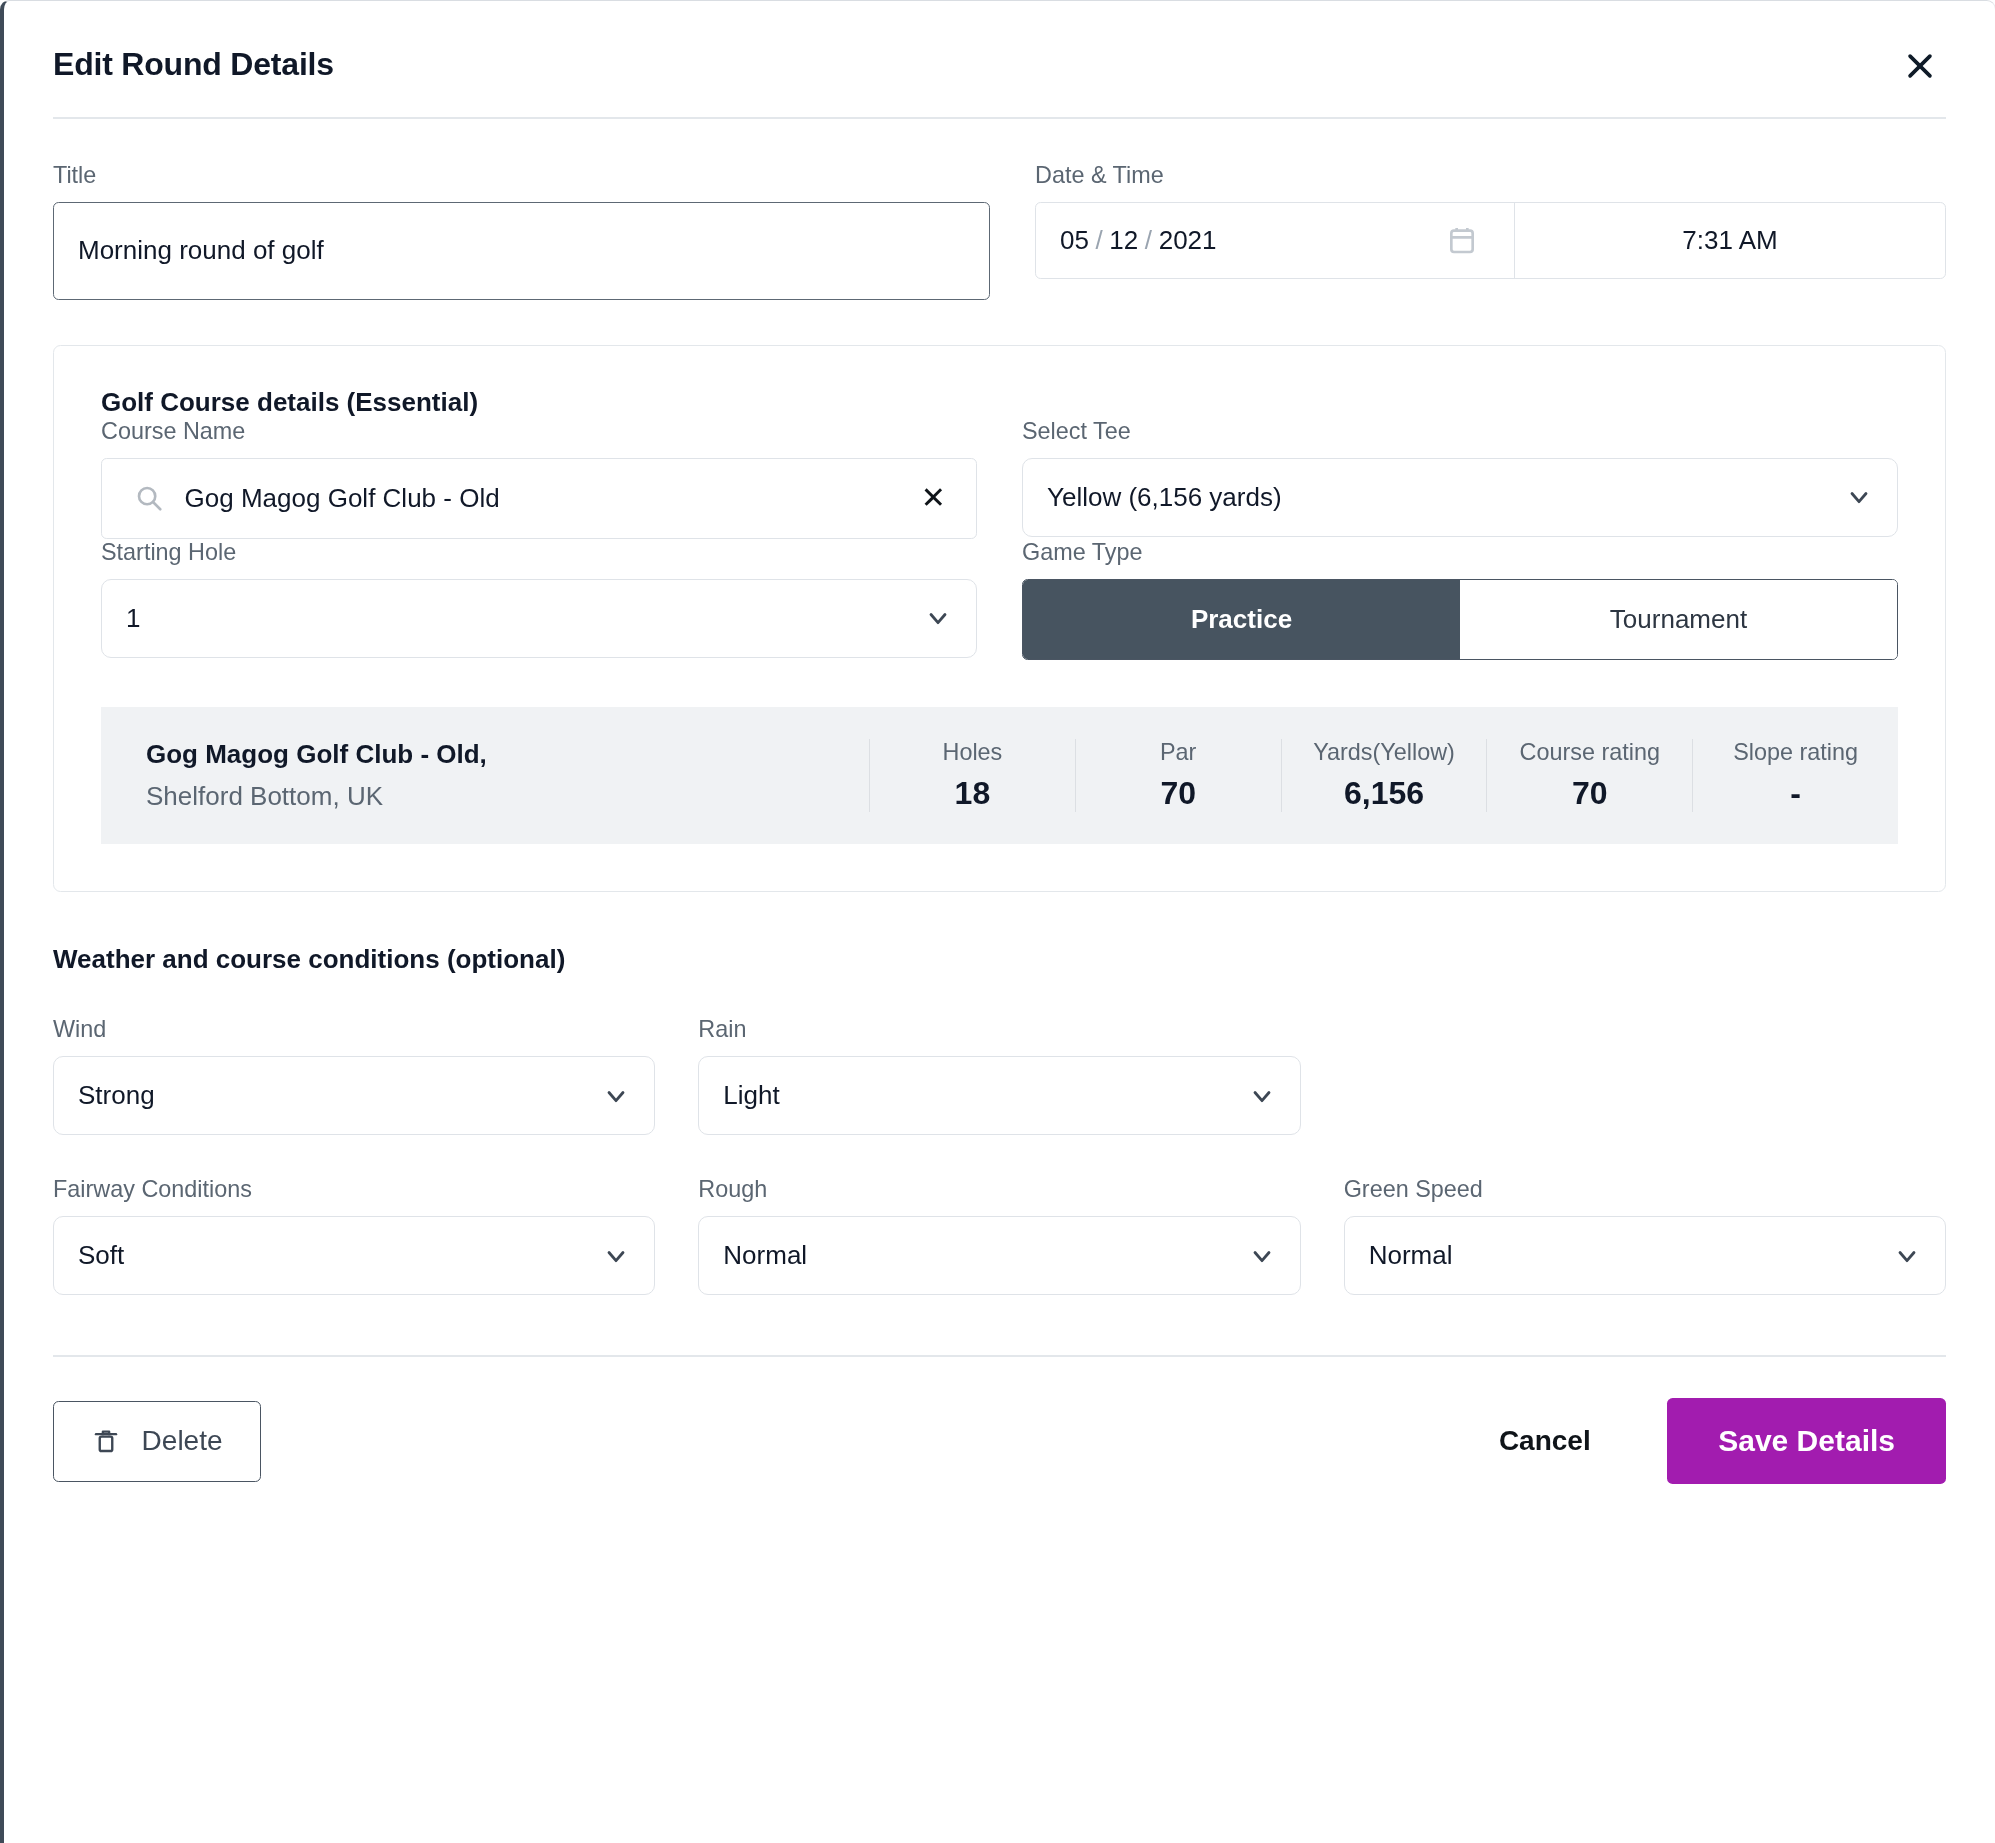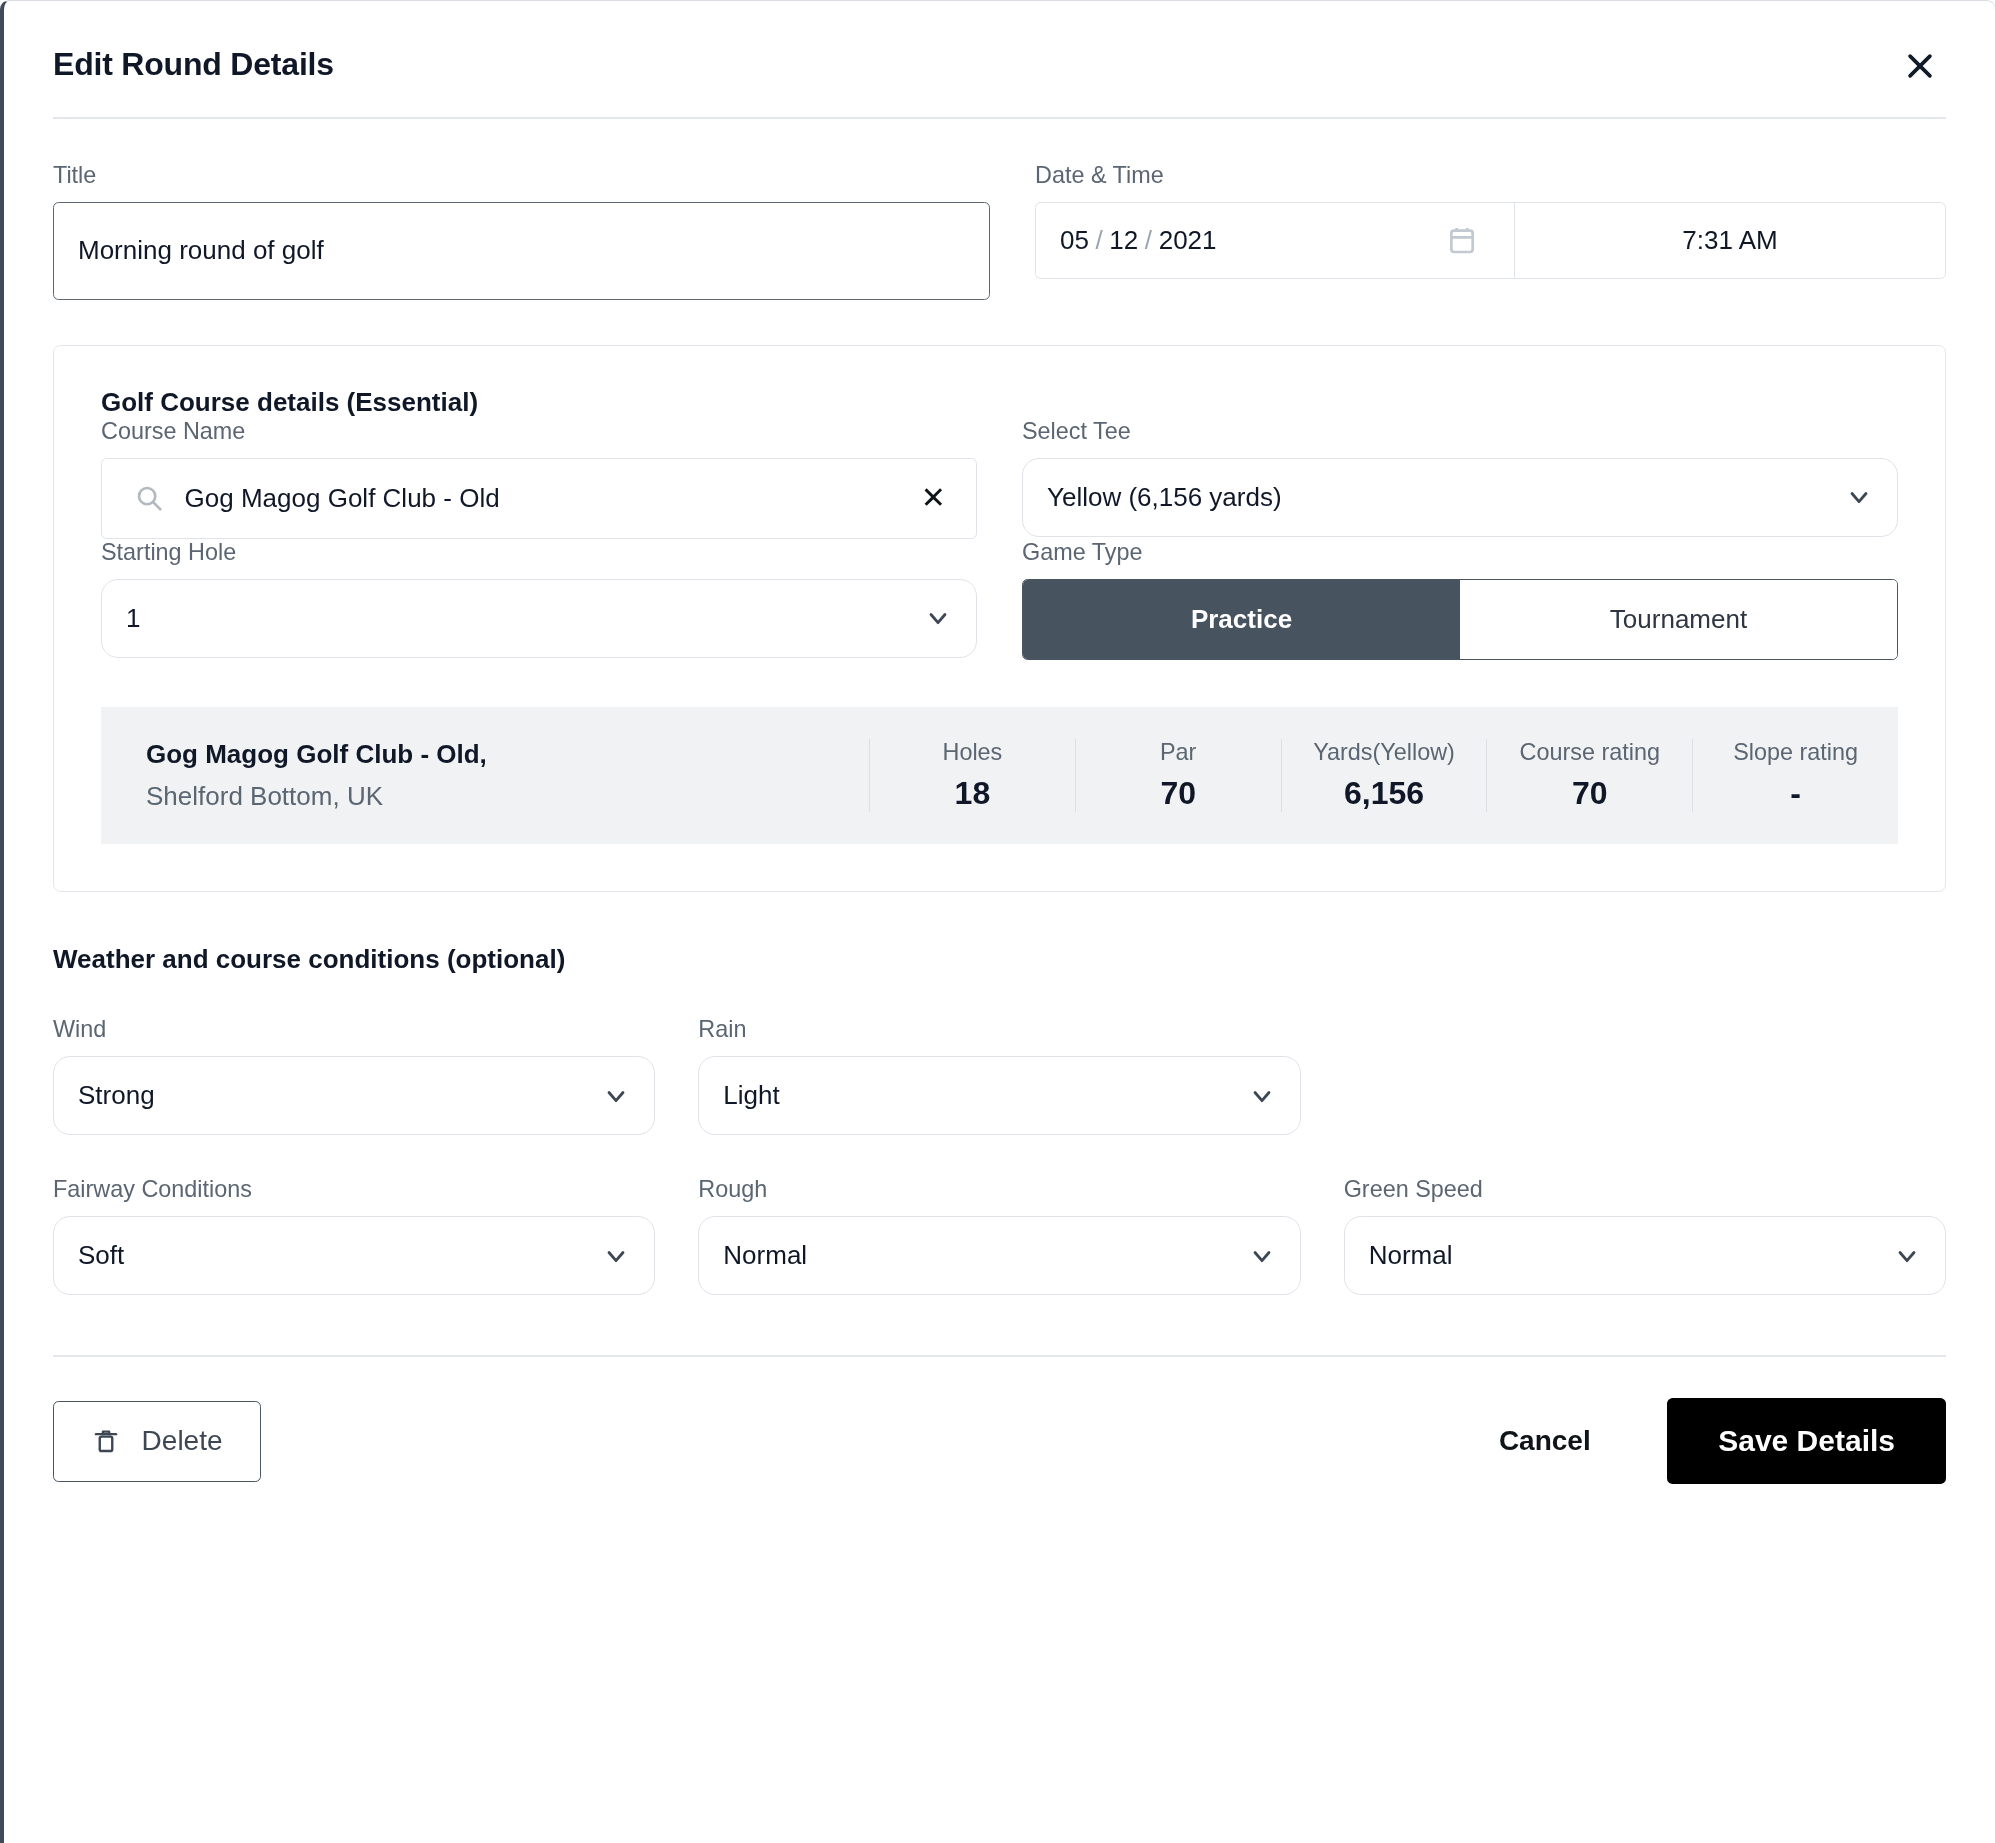--- a/index.html
+++ b/index.html
@@ -72,21 +72,21 @@
     font-size: 26px;
     color: #101828;
     padding: 0 24px;
     font-family: "Liberation Sans", sans-serif;
     display: flex;
     align-items: center;
   }
 
   .light-box {
     border: 1.9px solid #dfe3e8;
-    border-radius: 17px;
+    border-radius: 10px;
     background: #fff;
   }
 
   .select-box {
     position: relative;
     height: 77px;
     display: flex;
     align-items: center;
     padding: 0 24px;
     font-size: 26px;
@@ -307,21 +307,21 @@
     background: none;
     border: none;
     font-size: 28px;
     font-weight: bold;
     color: #0f1419;
     cursor: pointer;
     padding: 17px 22.5px;
     font-family: "Liberation Sans", sans-serif;
   }
   .save-btn {
-    background: #000000;
+    background: #a21caf;
     color: #ffffff;
     border: none;
     border-radius: 5.6px;
     height: 86px;
     padding: 0 51px;
     font-size: 30px;
     font-weight: bold;
     cursor: pointer;
     font-family: "Liberation Sans", sans-serif;
   }

